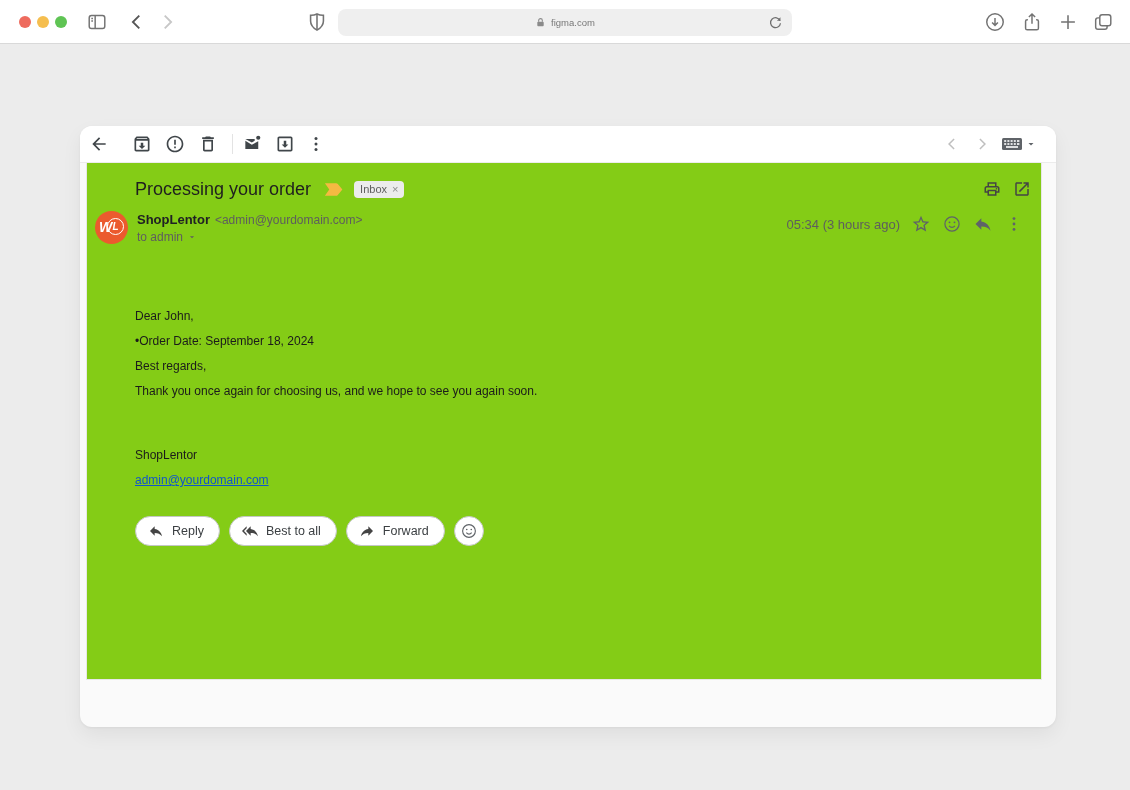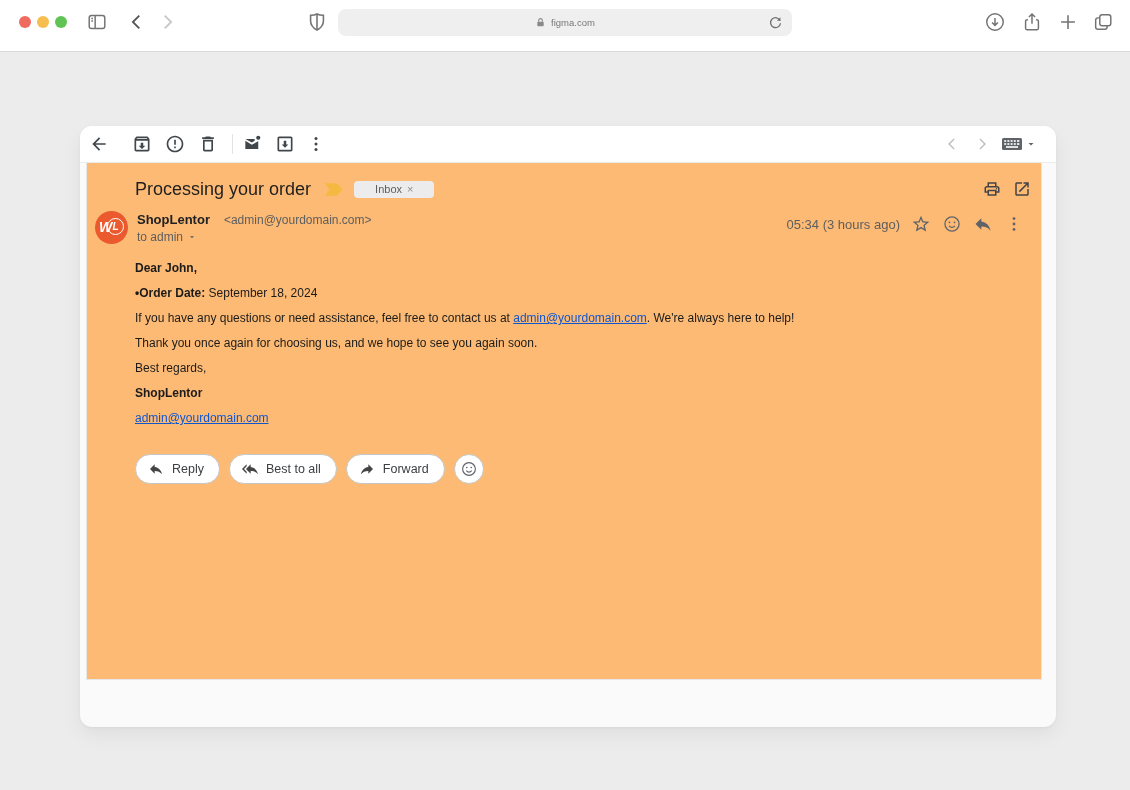--- a/index.html
+++ b/index.html
@@ -7,21 +7,21 @@
   body {
     font-family:"Liberation Sans","DejaVu Sans",sans-serif;
     background:#ececec;
     position:relative;
     overflow:hidden;
   }
   button { background:none; border:none; cursor:pointer; font-family:inherit; }
 
   
   .browser-bar {
-    position:absolute; top:0; left:0; right:0; height:52px;
+    position:absolute; top:0; left:0; right:0; height:44px;
     background:#ffffff; border-bottom:1px solid #d9d9d9;
   }
   .traffic { position:absolute; top:16px; width:12px; height:12px; border-radius:50%; }
   .tl-red   { left:19px; }
   .tl-yellow{ left:37px; }
   .tl-green { left:55px; }
   .chrome-btn { position:absolute; top:11px; width:22px; height:22px; color:#737373; }
   .chrome-btn svg { display:block; width:22px; height:22px; }
   .nav-back { left:126px; color:#555; }
   .nav-fwd  { left:156px; color:#c7c7c7; }
@@ -68,34 +68,34 @@
   .tb-more    { left:226px; }
   .tb-prev    { left:862px; color:#bfbfbf; }
   .tb-next    { left:892px; color:#bfbfbf; }
   .tb-input-tools { left:920px; width:38px; display:flex; align-items:center; color:#5f6368; }
   .tb-input-tools svg.kb { width:24px; height:20px; }
   .tb-input-tools svg.caret { width:12px; height:12px; margin-left:1px; }
 
   
   .email-pane {
     position:absolute; left:6px; right:14px; top:37px; bottom:47px;
-    background:#fdba74;
+    background:#84cc16;
     border-left:1px solid #e7e7e7; border-right:1px solid #e7e7e7; border-bottom:1px solid #e7e7e7;
     overflow:hidden;
   }
   .subject-row {
     display:flex; align-items:center;
     padding:14px 10px 0 48px; height:38px;
   }
   .subject { font-size:18px; color:#1f1f1f; font-weight:400; }
   .importance { margin-left:13px; width:20px; height:15px; }
   .importance svg { display:block; width:20px; height:15px; }
   .chip {
     margin-left:10px; background:#ececec; border-radius:4px;
-    height:17px; display:flex; align-items:center; padding:0 21px;
+    height:17px; display:flex; align-items:center; padding:0 6px;
     font-size:11px; color:#5e5e5e; cursor:pointer;
   }
   .chip-x { margin-left:5px; color:#8d8d8d; font-size:11px; cursor:pointer; }
   .subject-icons { margin-left:auto; display:flex; gap:12px; }
   .hd-btn { width:18px; height:18px; color:#444; }
   .hd-btn svg { display:block; width:18px; height:18px; }
 
   .sender-row { display:flex; margin-top:10px; padding:0 8px 0 8px; }
   .avatar {
     width:33px; height:33px; border-radius:50%;
@@ -107,31 +107,31 @@
   }
   .avatar .al-ring {
     position:absolute; left:12px; top:7px; width:17px; height:17px;
     border:1.7px solid #fff; border-radius:50%;
     display:flex; align-items:center; justify-content:center;
     color:#fff; font-size:10px; font-weight:bold; font-style:italic;
   }
   .sender-info { margin-left:9px; padding-top:1px; }
   .sender-line1 { display:flex; align-items:baseline; }
   .sender-name { font-size:13px; font-weight:bold; color:#202124; }
-  .sender-email { font-size:12px; color:#5e5e5e; margin-left:14px; }
+  .sender-email { font-size:12px; color:#5e5e5e; margin-left:5px; }
   .sender-line2 { display:flex; align-items:center; margin-top:3px; font-size:12px; color:#5e5e5e; cursor:pointer; }
   .sender-line2 svg { width:10px; height:10px; margin-left:4px; color:#5e5e5e; }
   .meta { margin-left:auto; display:flex; align-items:center; gap:11px; padding-right:9px; margin-top:2px; height:22px; }
   .timestamp { font-size:13px; color:#5e5e5e; }
   .meta-btn { width:20px; height:20px; color:#5f6368; }
   .meta-btn svg { display:block; width:20px; height:20px; }
 
   .body-area { padding:16px 40px 0 48px; }
   .body-area p { font-size:12px; line-height:16px; margin-bottom:9px; color:#1b1b1b; }
-  .b { font-weight:bold; }
+  .b { font-weight:normal;margin-top:48px; }
   a.maillink { color:#1155cc; text-decoration:underline; cursor:pointer; }
 
   .actions-row { display:flex; align-items:center; gap:9px; margin:28px 0 0 48px; }
   .action-btn {
     height:30px; border:1px solid #c4c7c5; border-radius:16px;
     display:flex; align-items:center; padding:0 15px 0 12px;
     font-size:12.5px; color:#3c4043; background:#fff;
   }
   .action-btn svg { width:16px; height:16px; margin-right:8px; color:#444; }
   .emoji-btn {
@@ -361,23 +361,22 @@
               <circle cx="12" cy="12" r="1.7"></circle>
               <circle cx="12" cy="18.5" r="1.7"></circle>
           </svg>
         </button>
       </div>
     </div>
 
     <div class="body-area">
       <p class="b">Dear John,</p>
       <p><span class="b">•Order Date:</span> <span>September 18, 2024</span></p>
-      <p><span>If you have any questions or need assistance, feel free to contact us at</span> <a class="maillink">admin@yourdomain.com</a><span>. We're always here to help!</span></p>
+      <p>Best regards,</p>
       <p>Thank you once again for choosing us, and we hope to see you again soon.</p>
-      <p>Best regards,</p>
       <p class="b">ShopLentor</p>
       <p><a class="maillink">admin@yourdomain.com</a></p>
     </div>
 
     <div class="actions-row">
       <button class="action-btn">
         <svg viewBox="0 0 24 24" fill="currentColor">
             <path d="M10 9V5l-7 7 7 7v-4.1c5 0 8.5 1.6 11 5.1-1-5-4-10-11-11z"></path>
           </svg>
         <span>Reply</span>

